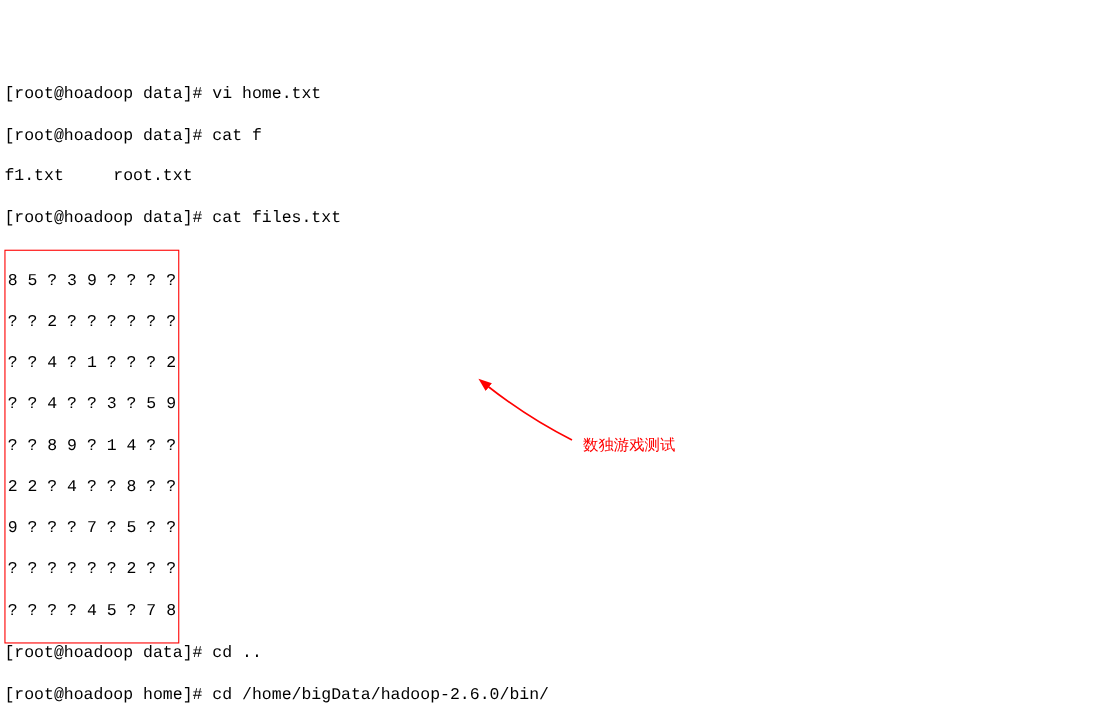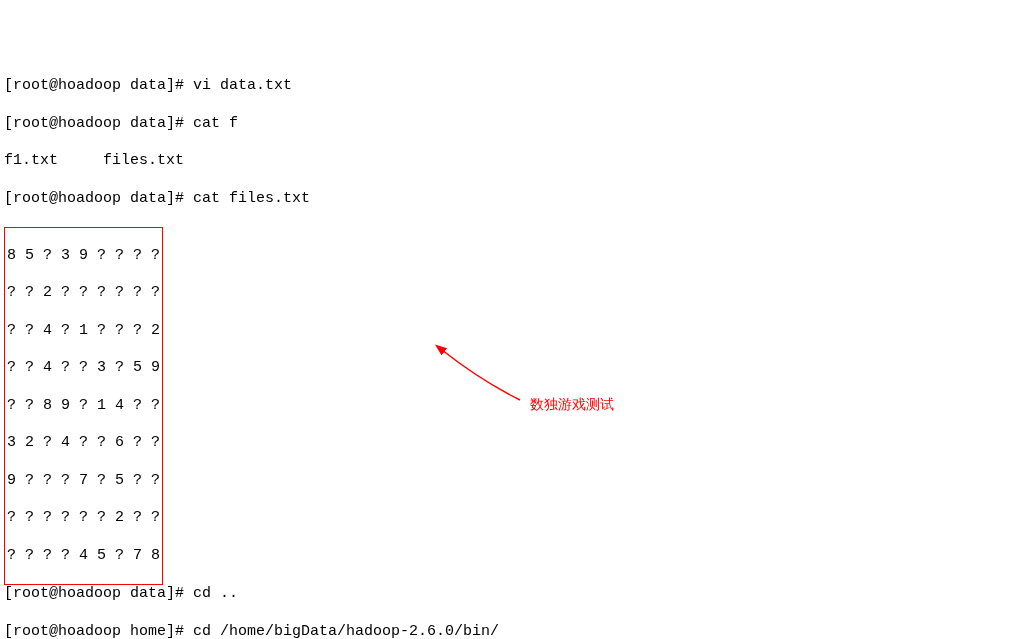--- a/index.html
+++ b/index.html
@@ -34,31 +34,31 @@
   .arrow-svg {
     position: absolute;
     pointer-events: none;
   }
 </style>
 </head>
 <body>
 
 
 
-<div class="line"><span>[root@hoadoop data]# </span><span>vi data.txt</span></div>
+<div class="line"><span>[root@hoadoop data]# </span><span>vi home.txt</span></div>
 <div class="line"><span>[root@hoadoop data]# </span><span>cat f</span></div>
-<div class="line">f1.txt     files.txt</div>
+<div class="line">f1.txt     root.txt</div>
 <div class="line"><span>[root@hoadoop data]# </span><span>cat files.txt</span></div>
 <div class="grid">
 <div class="line">8 5 ? 3 9 ? ? ? ?</div>
 <div class="line">? ? 2 ? ? ? ? ? ?</div>
 <div class="line">? ? 4 ? 1 ? ? ? 2</div>
 <div class="line">? ? 4 ? ? 3 ? 5 9</div>
 <div class="line">? ? 8 9 ? 1 4 ? ?</div>
-<div class="line">3 2 ? 4 ? ? 6 ? ?</div>
+<div class="line">2 2 ? 4 ? ? 8 ? ?</div>
 <div class="line">9 ? ? ? 7 ? 5 ? ?</div>
 <div class="line">? ? ? ? ? ? 2 ? ?</div>
 <div class="line">? ? ? ? 4 5 ? 7 8</div>
 </div>
 <div class="line"><span>[root@hoadoop data]# </span><span>cd ..</span></div>
 <div class="line"><span>[root@hoadoop home]# </span><span>cd /home/bigData/hadoop-2.6.0/bin/</span></div>
 
 
 
 

